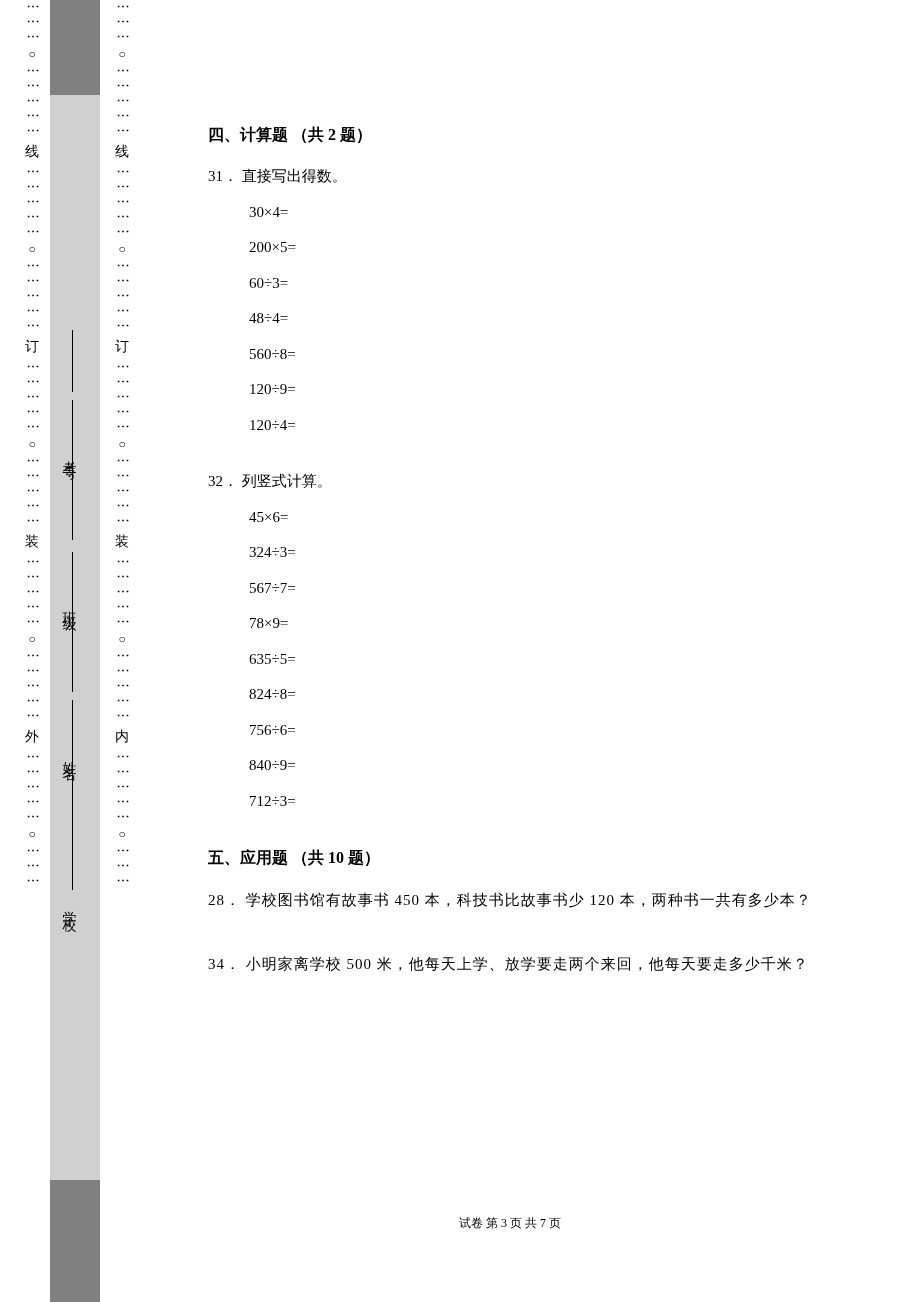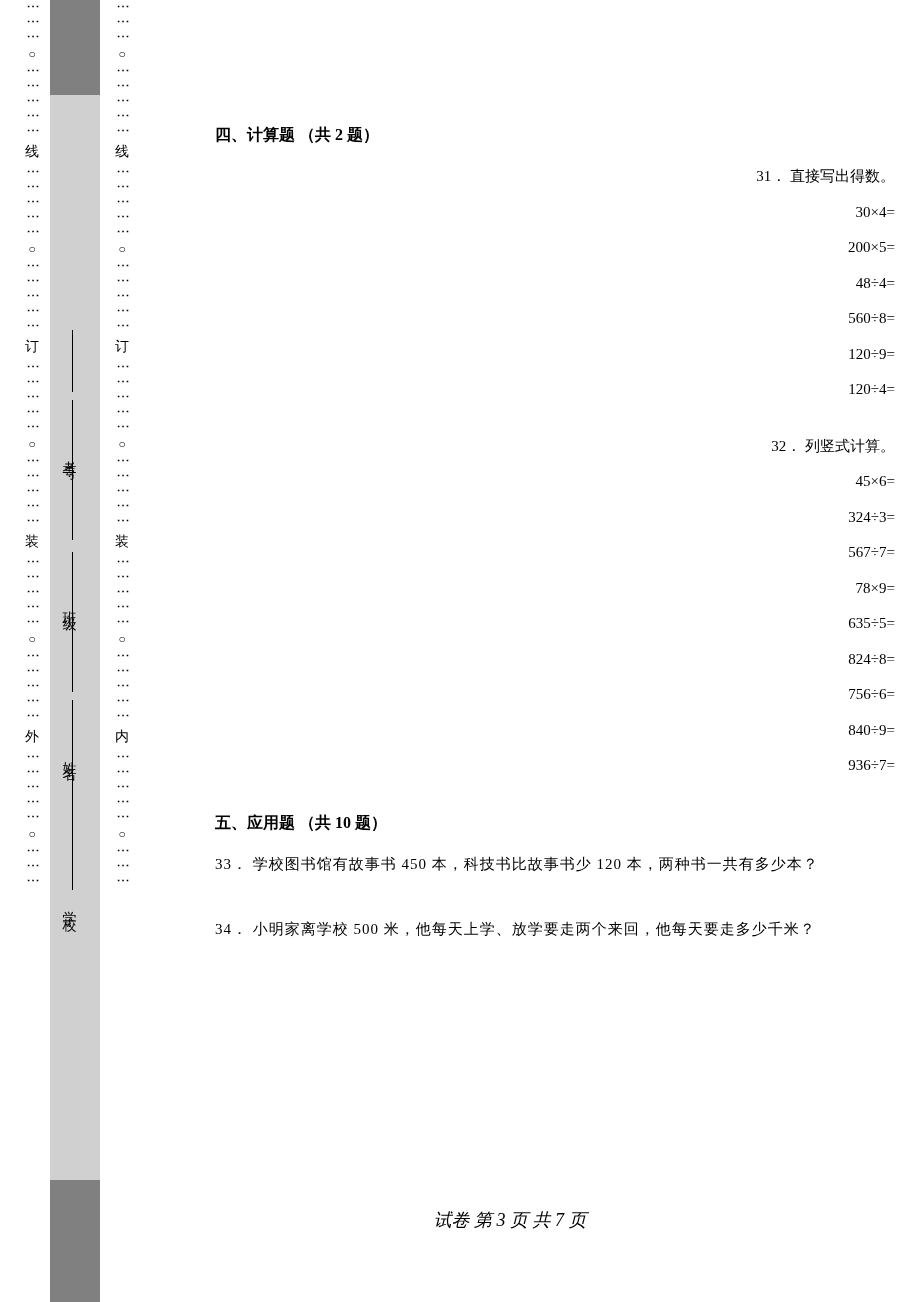--- a/index.html
+++ b/index.html
@@ -74,21 +74,21 @@
     .vline-after {
       position: absolute;
       left: 72px;
       width: 1px;
       background: #000;
     }
     
     
     .content {
       position: absolute;
-      left: 215px;
+      left: 208px;
       top: 100px;
       width: 680px;
       font-size: 15px;
       line-height: 1.9;
       color: #000;
     }
     .section-title {
       font-weight: bold;
       font-size: 16px;
       margin-bottom: 12px;
@@ -97,40 +97,38 @@
     .qnum {
       display: inline;
     }
     .qtext {
       display: inline;
     }
     .eq-list {
       padding-left: 34px;
     }
     .eq-item {
-      margin: 7px 0;
+      margin: 7px 7px;
     }
     .q-block {
       margin-bottom: 28px;
-      text-align: right;
     }
     .word-problem {
       margin-bottom: 36px;
       text-align: justify;
       letter-spacing: 1px;
     }
     
     .footer {
       position: absolute;
       bottom: 70px;
       left: 50%;
       transform: translateX(-50%);
-      font-size: 18px;
+      font-size: 12px;
       padding-left: 100px;
-      font-style: italic;
     }
   </style>
 </head>
 <body>
 
 <div class="gray-block gray-top"></div>
 <div class="gray-block gray-mid"></div>
 <div class="gray-block gray-bottom"></div>
 
 <div class="binding-col col-outer">
@@ -189,47 +187,48 @@
 <div class="content">
 
   <div class="section-title">四、计算题 （共 2 题）</div>
 
   <div class="q-block">
     <span class="qnum">31．</span>
     <span class="qtext">直接写出得数。</span>
     <div class="eq-list">
       <div class="eq-item">30×4=</div>
       <div class="eq-item">200×5=</div>
+      <div class="eq-item">60÷3=</div>
       <div class="eq-item">48÷4=</div>
       <div class="eq-item">560÷8=</div>
       <div class="eq-item">120÷9=</div>
       <div class="eq-item">120÷4=</div>
     </div>
   </div>
 
   <div class="q-block">
     <span class="qnum">32．</span>
     <span class="qtext">列竖式计算。</span>
     <div class="eq-list">
       <div class="eq-item">45×6=</div>
       <div class="eq-item">324÷3=</div>
       <div class="eq-item">567÷7=</div>
       <div class="eq-item">78×9=</div>
       <div class="eq-item">635÷5=</div>
       <div class="eq-item">824÷8=</div>
       <div class="eq-item">756÷6=</div>
       <div class="eq-item">840÷9=</div>
-      <div class="eq-item">936÷7=</div>
+      <div class="eq-item">712÷3=</div>
     </div>
   </div>
 
   <div class="section-title">五、应用题 （共 10 题）</div>
 
   <div class="word-problem">
-    <span class="qnum">33．</span>
+    <span class="qnum">28．</span>
     <span class="qtext">学校图书馆有故事书 450 本，科技书比故事书少 120 本，两种书一共有多少本？</span>
   </div>
 
   <div class="word-problem">
     <span class="qnum">34．</span>
     <span class="qtext">小明家离学校 500 米，他每天上学、放学要走两个来回，他每天要走多少千米？</span>
   </div>
 
 </div>
 

